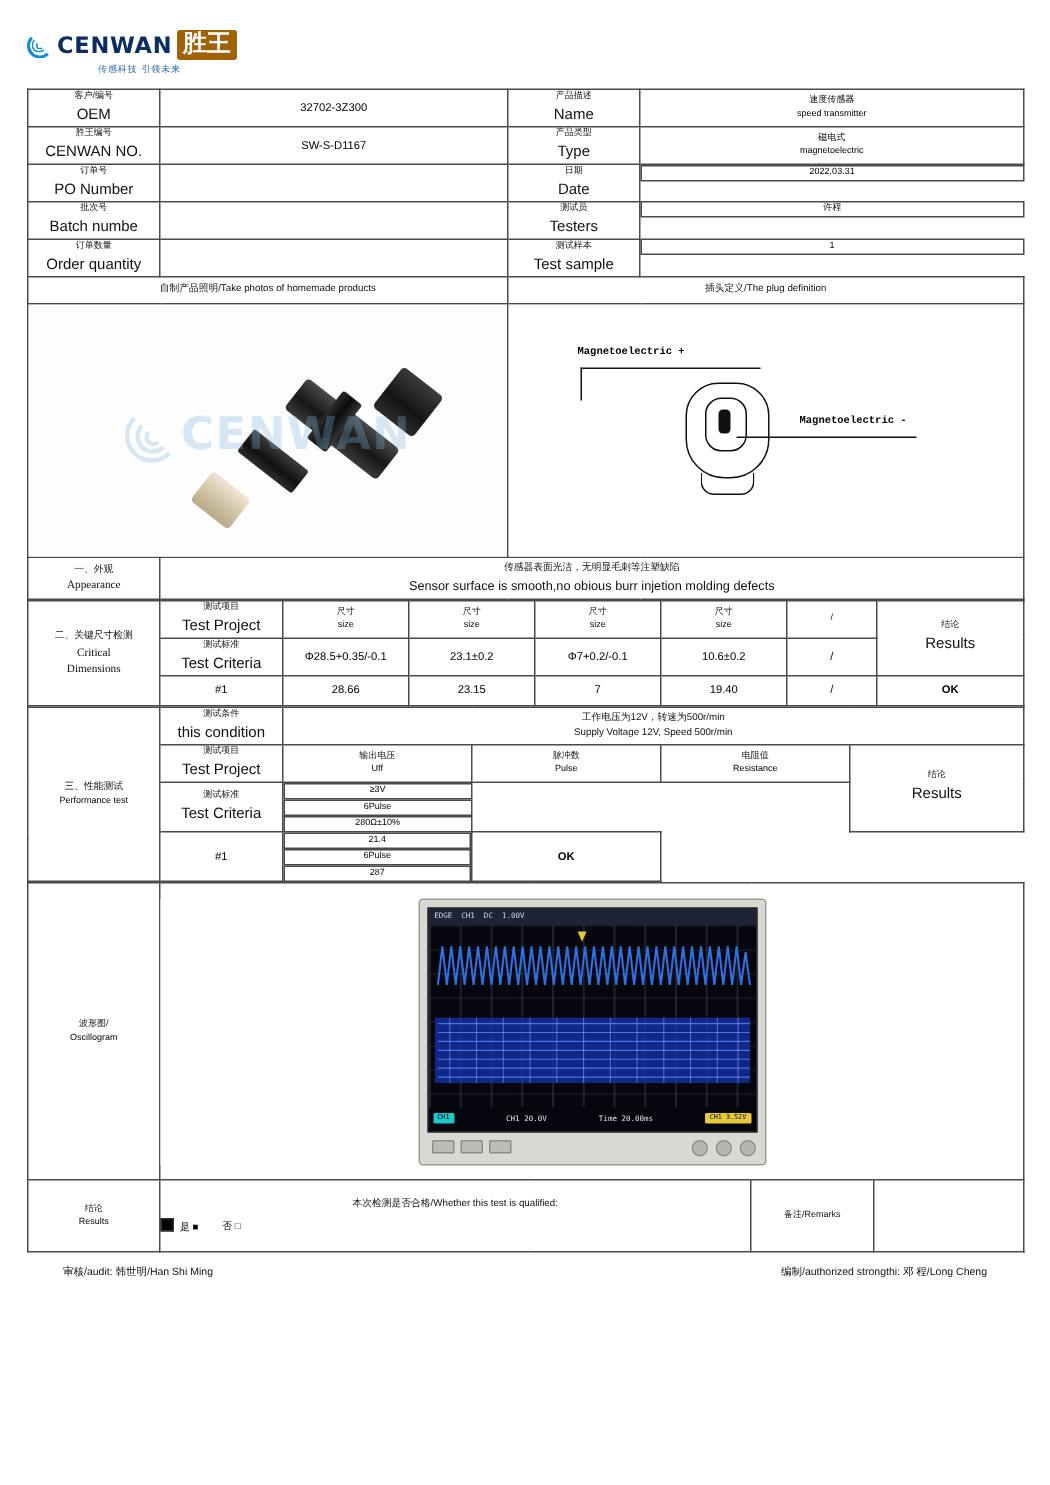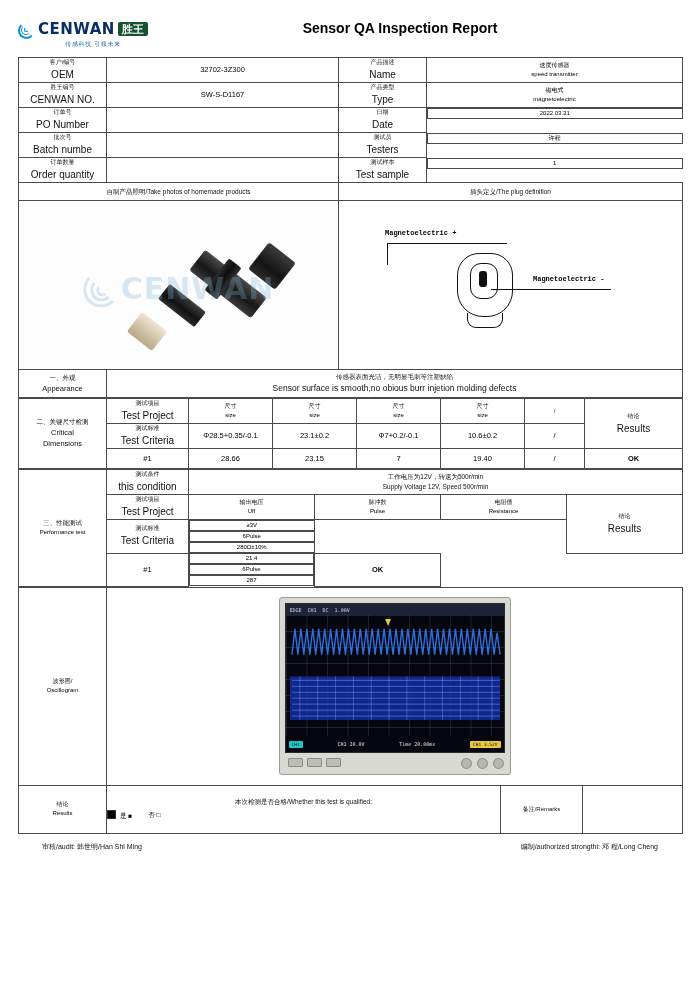--- a/index.html
+++ b/index.html
@@ -56,23 +56,23 @@
   .logo-mark .b { left: 3px; top: 4px; width: 8px; height: 8px; border-width: 1.5px; }
   .logo-mark .c { left: 6px; top: 6.5px; width: 3px; height: 3px; border-width: 1.5px; }
   .logo-text {
     font-size: 15px;
     font-weight: bold;
     letter-spacing: .5px;
     color: #0a2e63;
     font-family: "DejaVu Sans", sans-serif;
   }
   .logo-badge {
-    background: #14532d;
+    background: #a16207;
     color: #fff;
-    font-size: 11px;
+    font-size: 16px;
     font-weight: bold;
     padding: 1px 4px;
     border-radius: 2px;
     line-height: 1.1;
   }
   .logo-sub {
     font-size: 6px;
     color: #2a6aa8;
     letter-spacing: .6px;
     margin-top: 2px;
@@ -110,21 +110,21 @@
   }
   .cn { font-size: 6px; line-height: 1.5; color: #111; display: block; }
   .en { font-size: 10px; line-height: 1.5; color: #111; display: block; }
   .lbl-cell { padding: 4px 2px; }
   .val { font-size: 7.5px; line-height: 1.5; }
   .val-sm { font-size: 6px; line-height: 1.5; display: block; }
   .h24 { height: 24px; }
   .h20 { height: 20px; }
 
   .section-title .cn { font-size: 6.5px; }
-  .section-title .en { font-size: 7.5px; }
+  .section-title .en { font-size: 7.5px; font-family: Liberation Serif, serif; }
 
   .left-note {
     text-align: left;
     padding: 3px 5px;
   }
   .left-note .cn { font-size: 6.5px; }
   .left-note .en { font-size: 8.5px; }
 
   
   .photo-head { height: 18px; }
@@ -359,21 +359,20 @@
           <span class="a"></span>
             <span class="b"></span>
             <span class="c"></span>
         </span>
         <span class="logo-text">CENWAN</span>
         <span class="logo-badge">胜王</span>
       </div>
       <div class="logo-sub">传感科技  引领未来</div>
     </div>
     <div class="titles">
-      <div class="title-sub">Sensor QA Inspection Report</div>
     </div>
   </div>
 
   <table class="report">
     <colgroup>
       <col style="width:88px">
       <col style="width:232px">
       <col style="width:88px">
       <col style="width:256px">
     </colgroup>

